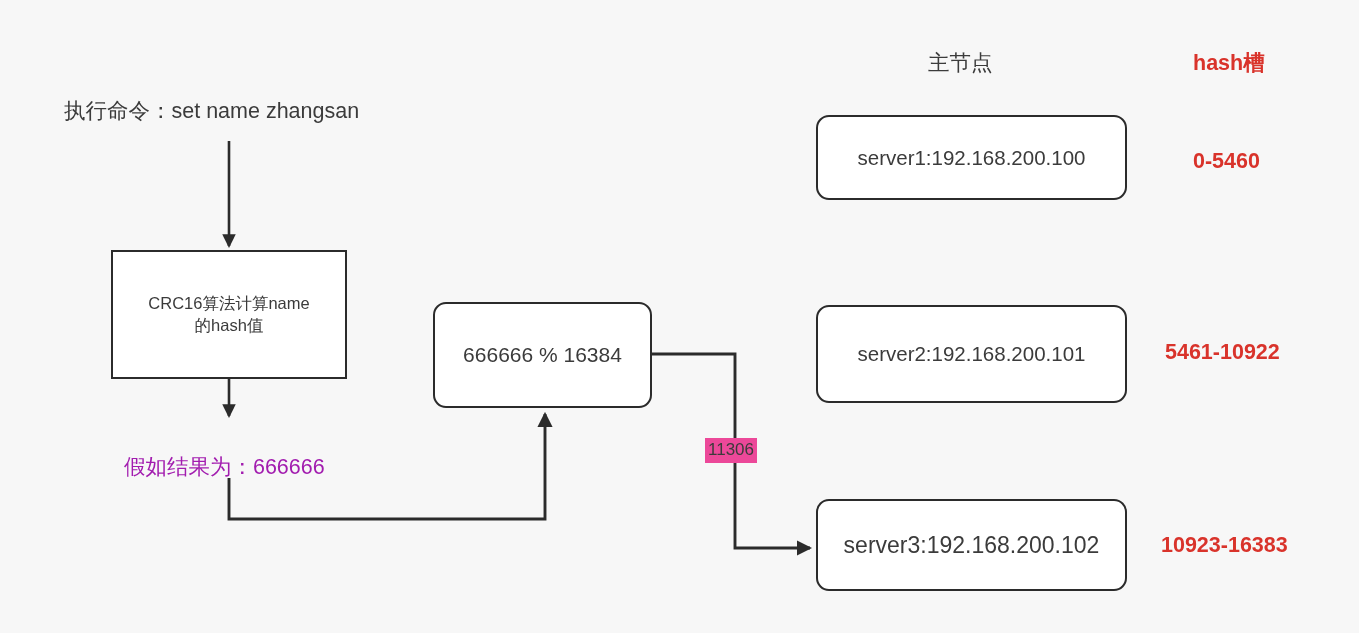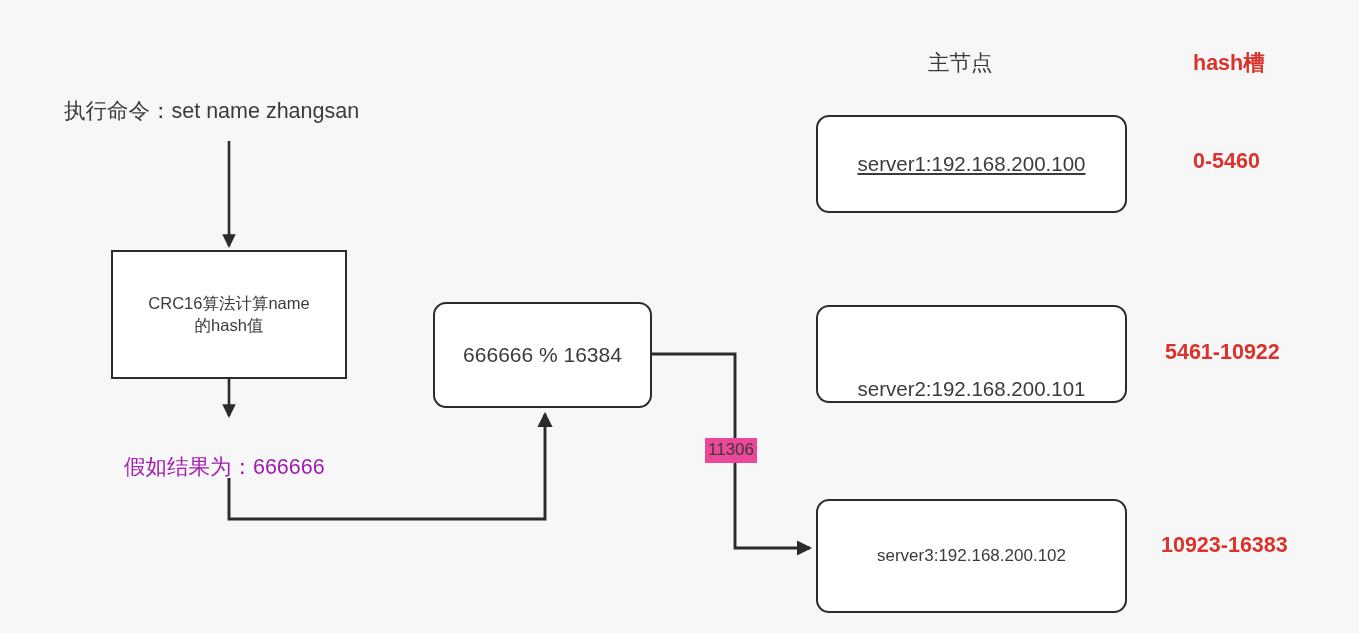--- a/index.html
+++ b/index.html
@@ -48,23 +48,23 @@
   .label.dark  { color: #3b3b3b; }
 
   
   #cmd-label            { left: 64px;  top: 97px;  font-size: 21.5px; }
   #crc-box              { left: 111px; top: 250px; width: 236px; height: 129px; font-size: 16.5px; }
   #crc-box .inner       { padding: 0 6px; }
   #result-label         { left: 112px; top: 424px; font-size: 21.5px; }
   #mod-box              { left: 433px; top: 302px; width: 219px; height: 106px; font-size: 21px; }
   #title-master         { left: 928px; top: 49px;  font-size: 21.5px; }
   #title-hashslot       { left: 1193px;top: 49px;  font-size: 21.5px; }
-  #server1-box          { left: 816px; top: 115px; width: 311px; height: 98px; font-size: 20.5px; text-decoration: underline; }
-  #server2-box          { left: 816px; top: 305px; width: 311px; height: 98px; font-size: 20.5px; align-items: flex-end; }
-  #server3-box          { left: 816px; top: 499px; width: 311px; height: 114px; font-size: 17px; }
+  #server1-box          { left: 816px; top: 115px; width: 311px; height: 85px; font-size: 20.5px; }
+  #server2-box          { left: 816px; top: 305px; width: 311px; height: 98px; font-size: 20.5px; }
+  #server3-box          { left: 816px; top: 499px; width: 311px; height: 92px; font-size: 23px; }
   #slot1-label          { left: 1193px;top: 147px; font-size: 21.5px; }
   #slot2-label          { left: 1165px;top: 338px; font-size: 21.5px; }
   #slot3-label          { left: 1161px;top: 531px; font-size: 21.5px; text-align: right; }
   #edge-label-11306     { left: 705px; top: 438px; font-size: 17px; background: #ec4899; padding: 1px 3px; }
 </style>
 </head>
 <body>
 
 <svg id="canvas" viewBox="0 0 1359 633">
   <defs>

